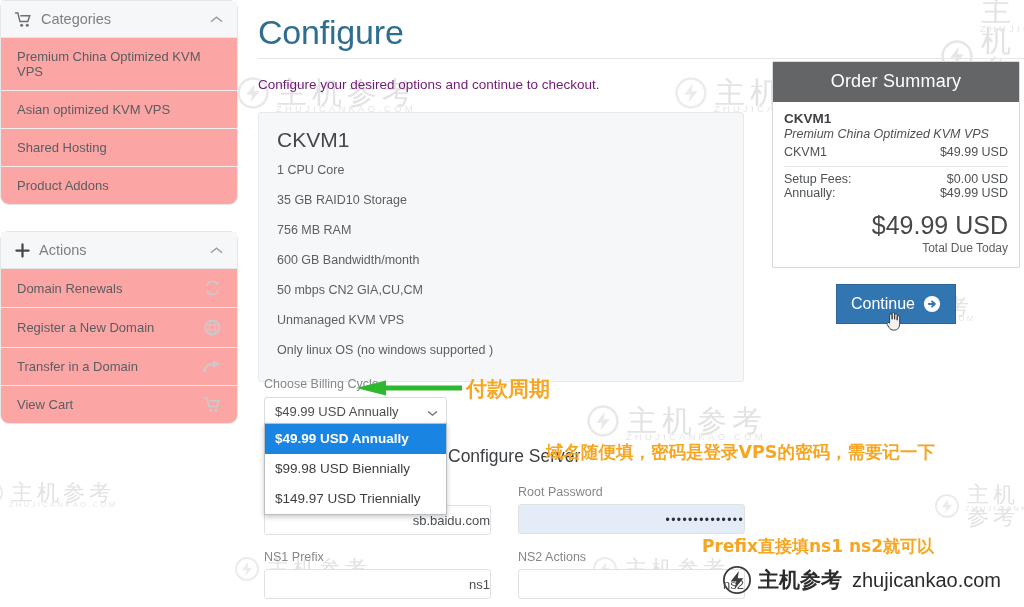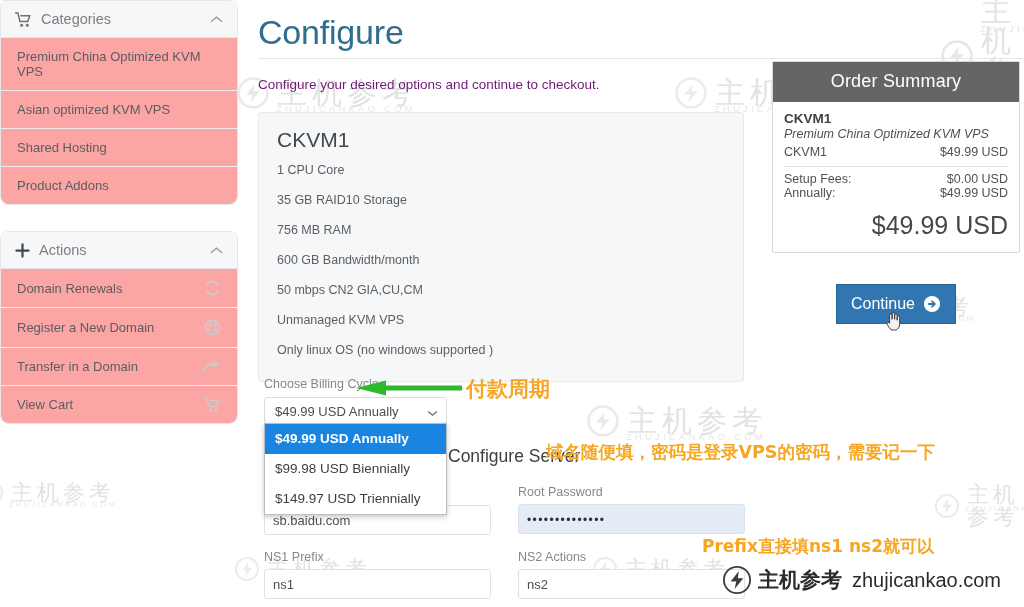--- a/index.html
+++ b/index.html
@@ -44,21 +44,21 @@
   .title-rule { border-bottom: 1px solid #e5e7e9; margin-top: 4px; width: 766px; }
   .sub-text { font-size: 13.5px; color: #701a75; margin-top: 18px; }
 
   .prodbox { margin-top: 20px; background: #f6f7f8; border: 1px solid #e7e9ea; border-radius: 3px;
              padding: 14px 18px 16px 18px; width: 486px; position: relative; }
   .prod-name { font-size: 21px; color: #45484b; line-height: 26px; margin-bottom: 2px; }
   .prod-spec { font-size: 12.5px; color: #5d6063; line-height: 30px; }
 
   .field-label { font-size: 12.5px; color: #85888b; margin-bottom: 5px; }
   .inp { width: 227px; height: 30px; border: 1px solid #dfe2e5; border-radius: 3px;
-         background: #fff; font-size: 13px; color: #4b4e51; padding: 4px 8px; line-height: 22px; }
+         background: #fff; font-size: 13px; color: #4b4e51; padding: 4px 0; line-height: 22px; text-align: right; }
   .inp.autofill { background: #e3ecf7; border-color: #dfe2e5; }
   .pwdots { letter-spacing: 1.4px; font-size: 12px; color: #2c2f33; }
 
   
   .select-wrap { position: relative; width: 183px; margin-top: 6px; }
   .select-box { width: 183px; height: 27px; border: 1px solid #d9dcdf; border-radius: 3px;
                 background: #fff; font-size: 13px; color: #4b4e51; padding: 3px 22px 3px 10px;
                 line-height: 21px; position: relative; }
   .select-box .caret { position: absolute; right: 8px; top: 5px; color: #6b6e71; font-size: 11px; }
   .select-menu { position: absolute; left: 0; top: 26px; width: 183px; background: #fff;
@@ -370,20 +370,21 @@
       <div class="sum-divider"></div>
       <div class="sum-row">
         <span>Setup Fees:</span>
         <span>$0.00 USD</span>
       </div>
       <div class="sum-row" style="margin-top:0;">
         <span>Annually:</span>
         <span>$49.99 USD</span>
       </div>
       <div class="sum-total">$49.99 USD</div>
+      <div class="sum-total-lbl">Total Due Today</div>
     </div>
   </div>
 
   <div class="continue-btn">
     <span>Continue</span>
     <span style="display:flex;">
       <svg width="18" height="18" viewBox="0 0 20 20">
           <circle cx="10" cy="10" r="9" fill="#fff"></circle>
           <path d="M6.5 10h6M10 7l3.2 3-3.2 3" fill="none" stroke="#3276b1" stroke-width="2" stroke-linecap="round" stroke-linejoin="round"></path>
         </svg>

